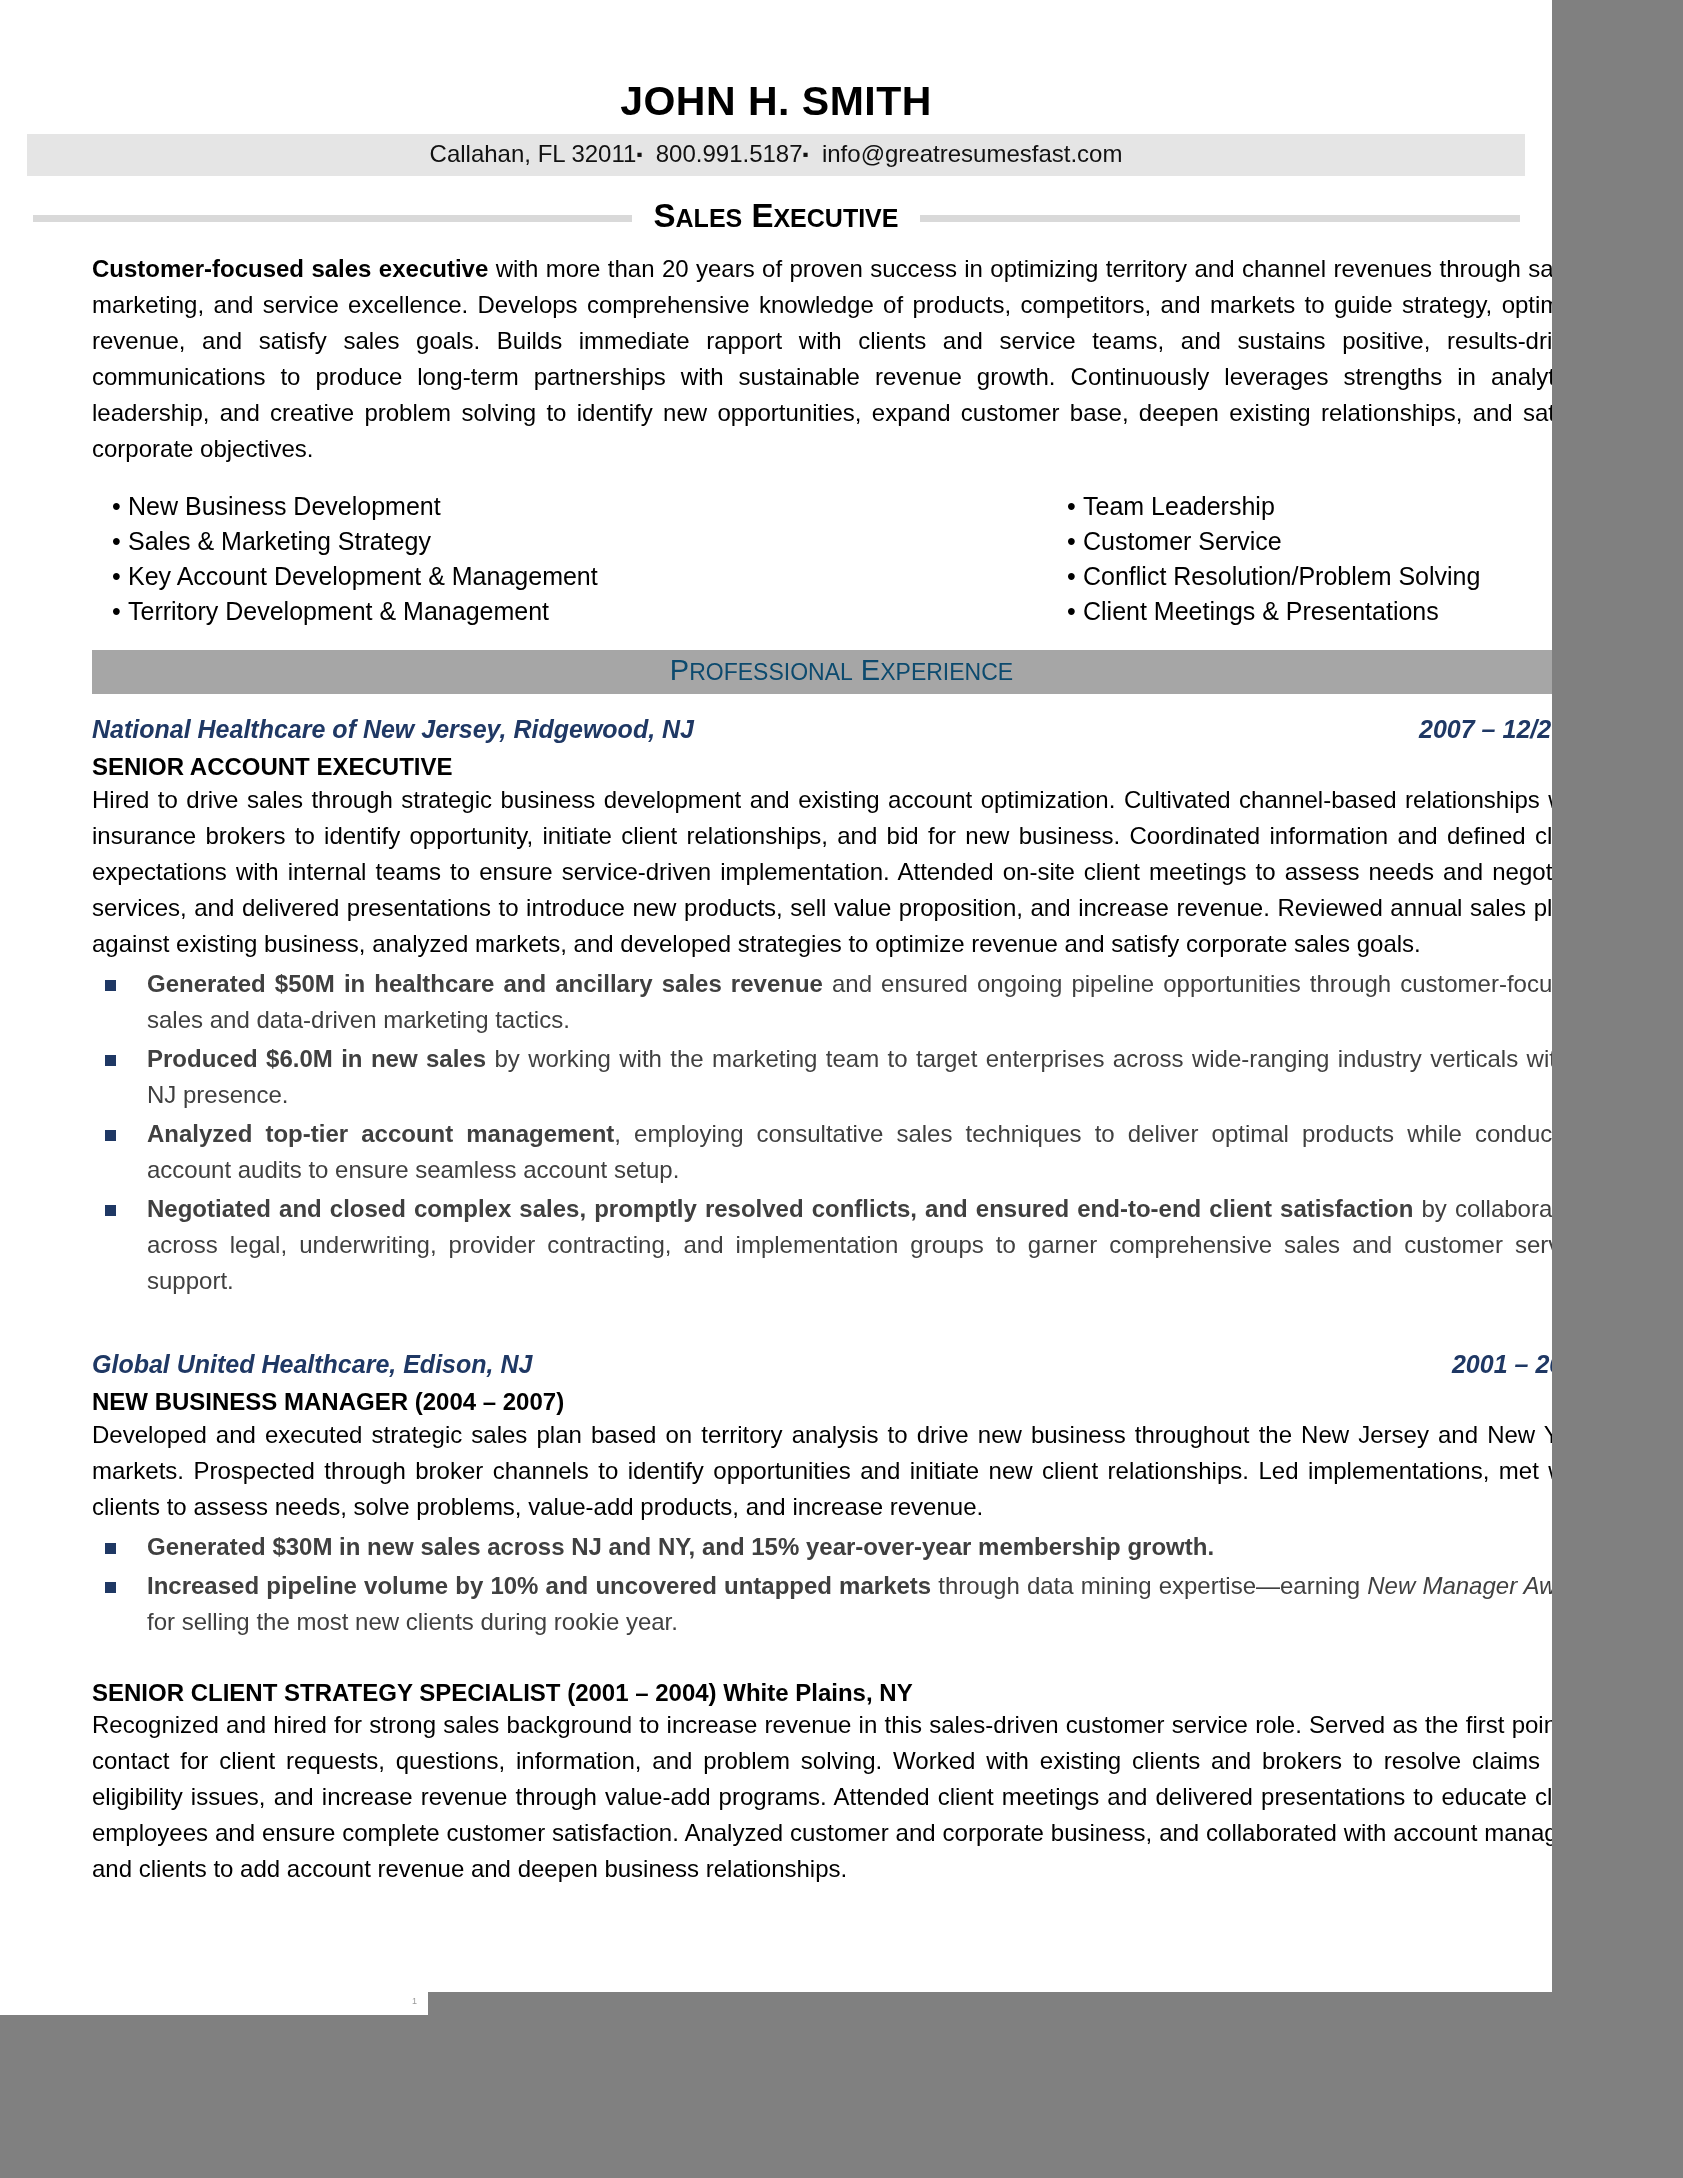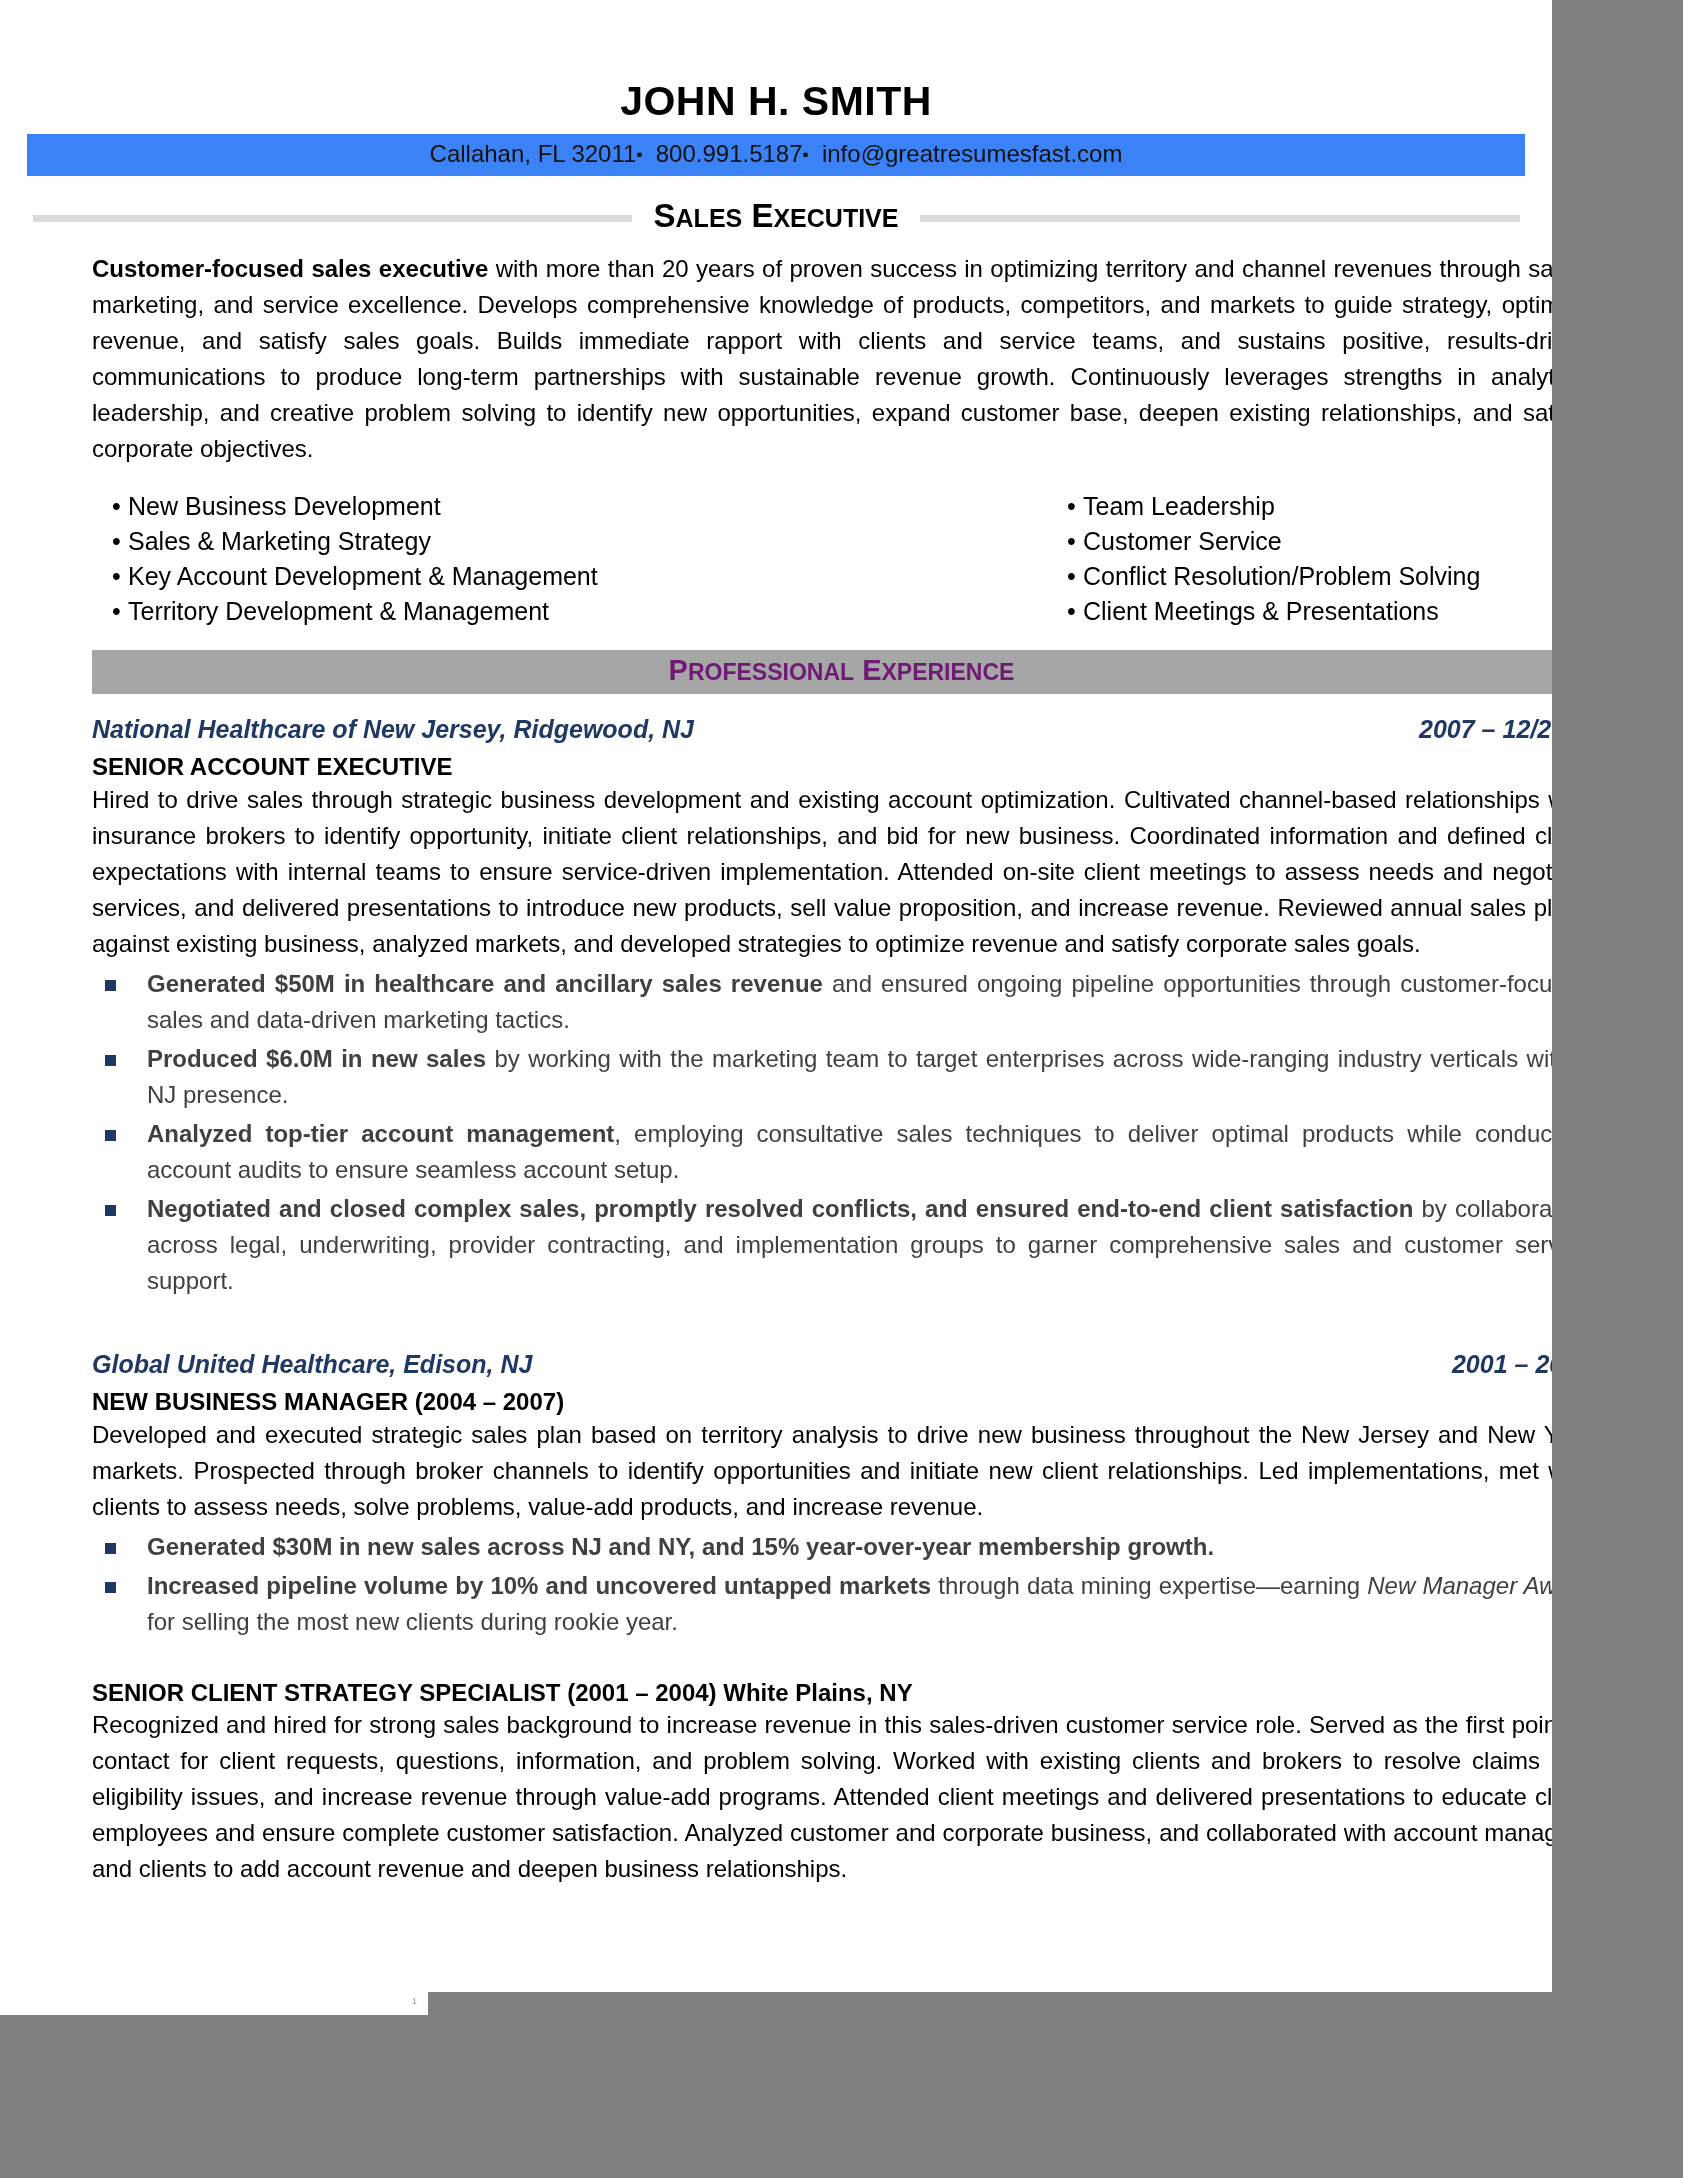--- a/index.html
+++ b/index.html
@@ -54,21 +54,21 @@
     font-size: 41px;
     font-weight: bold;
     color: #000000;
     letter-spacing: 0.5px;
     padding-top: 81px;
     line-height: 1;
   }
   .contact-bar {
     margin: 12px auto 0 auto;
     width: 1498px;
-    background: #3b82f6;
+    background: #e5e5e5;
     text-align: center;
     font-size: 24px;
     color: #111111;
     padding: 6px 0 8px 0;
     line-height: 1.15;
   }
   .sq-sep {
     font-size: 17px;
     vertical-align: 2px;
     letter-spacing: 0;
@@ -145,22 +145,22 @@
   
   .section-band {
     width: 1499px;
     background: #a6a6a6;
     text-align: center;
     padding: 6px 0 9px 0;
     margin-top: 14px;
   }
   .section-band .sb-text {
     font-size: 29px;
-    font-weight: bold;
-    color: #701a75;
+    font-weight: normal;
+    color: #0c4a6e;
     line-height: 1;
     margin-top: 45px;
   }
   .section-band .sc { font-size: 23px; }
 
   
   .job-head {
     display: flex;
     justify-content: space-between;
     align-items: baseline;

